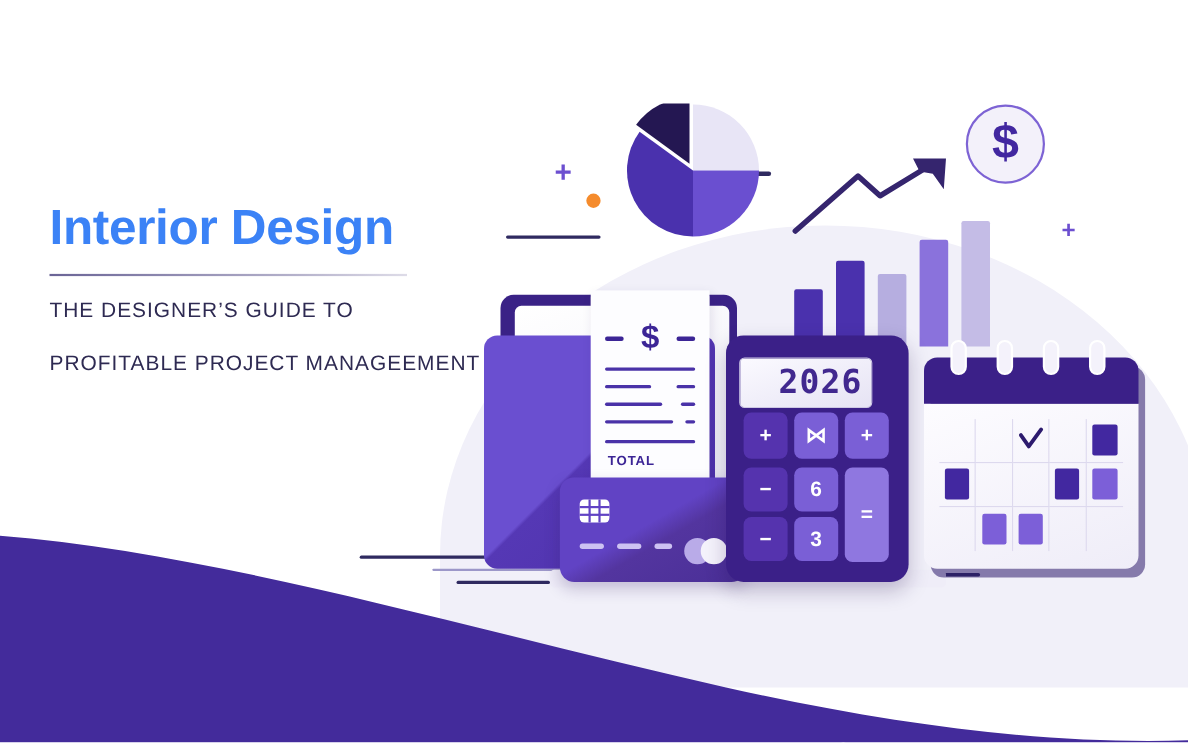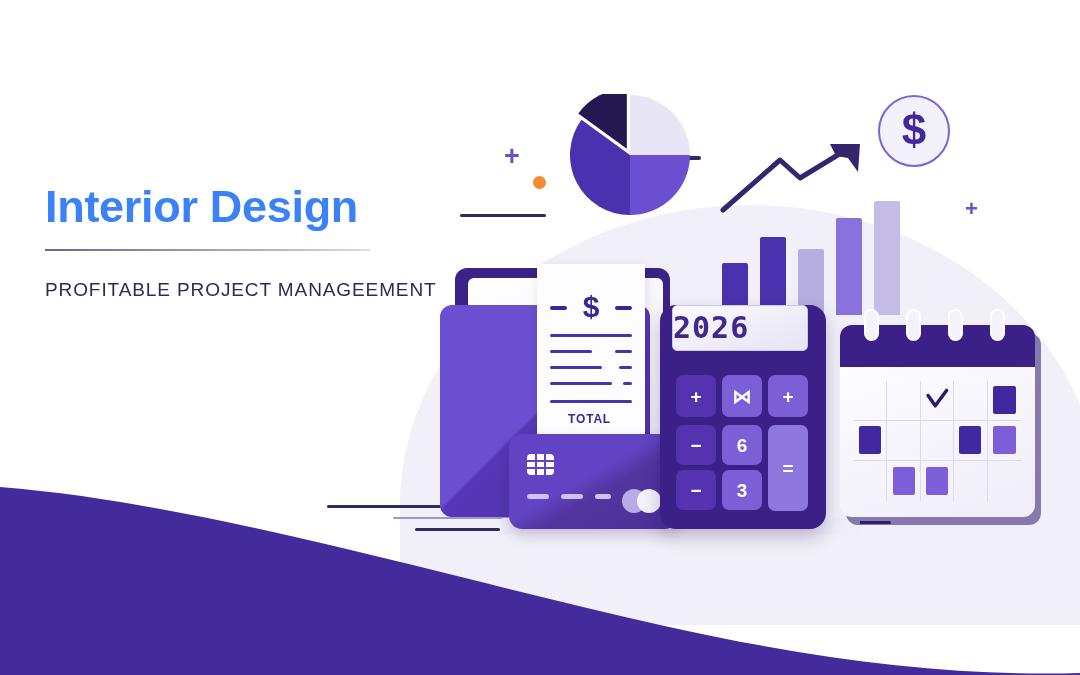--- a/index.html
+++ b/index.html
@@ -90,21 +90,21 @@
   .receipt-body {
     position:absolute; left:0; top:12px; width:108px; height:176px;
     background:#fdfdff;
     box-shadow:2px 3px 10px rgba(40,20,90,.12);
   }
   .zigzag { position:absolute; left:0; top:0; width:108px; height:14px; }
   .r-dollar { position:absolute; left:0; top:28px; width:108px; text-align:center;
     font-size:30px; font-weight:bold; color:#3c2596; line-height:1; }
   .r-dash { position:absolute; background:#3c2596; height:4px; border-radius:2px; }
   .r-line { position:absolute; background:#4a32a8; height:2.5px; border-radius:2px; }
-  .r-total { position:absolute; left:0; bottom:14px; width:84px; text-align:right;
+  .r-total { position:absolute; left:0; bottom:14px; width:84px; text-align:center;
     padding-right:10px; font-size:12px; font-weight:bold; color:#3c2596;
     letter-spacing:0.8px; }
 
   
   .card {
     position:absolute; left:509px; top:434px; width:169px; height:95px;
     background:linear-gradient(150deg,#6143c4 0%,#6143c4 46%,#53359f 58%,#4a2f97 100%);
     border-radius:13px;
     box-shadow:0 6px 14px rgba(45,22,95,.22);
   }
@@ -115,24 +115,24 @@
     border-radius:3px; }
   .mc { position:absolute; top:55px; width:24px; height:24px; border-radius:50%; }
 
   
   .calc {
     position:absolute; left:660px; top:305px; width:166px; height:224px;
     background:#3b2088; border-radius:16px;
     box-shadow:0 8px 18px rgba(35,15,80,.25);
   }
   .calc-screen {
-    position:absolute; left:12px; top:0; width:136px; height:46px;
+    position:absolute; left:12px; top:20px; width:121px; height:46px;
     background:linear-gradient(160deg,#fbfaff 0%,#e6e3f4 100%);
     border-radius:5px; border:1px solid #cdc8e4;
-    display:flex; align-items:center; 
+    display:flex; align-items:center; justify-content:flex-end;
     padding-right:8px;
   }
   .calc-screen span {
     font-family:"DejaVu Sans Mono", monospace;
     font-size:30px; font-weight:bold; color:#41288f; letter-spacing:1px;
     line-height:1;
   }
   .key { position:absolute; border-radius:7px; display:flex;
     align-items:center; justify-content:center; color:#ffffff;
     font-size:19px; font-weight:bold; line-height:1; }
@@ -174,20 +174,21 @@
   <div class="bg-blob"></div>
 
   <svg class="bg-wave-svg" viewBox="0 0 1080 220" preserveAspectRatio="none">
     <path d="M0,38 C220,60 470,150 720,210 C840,238 980,252 1080,250 L1080,220 L0,220 Z" fill="#6a4fd0"></path>
     <path d="M0,32 C200,48 430,118 660,170 C820,206 960,222 1080,218 L1080,220 L0,220 Z" fill="#432b9b"></path>
   </svg>
 
   <div class="text-col">
     <div class="title-line">Interior Design</div>
     <div class="divider"></div>
+    <div class="sub-line sub-1">THE DESIGNER’S GUIDE TO</div>
     <div class="sub-line sub-2">PROFITABLE PROJECT MANAGEEMENT</div>
   </div>
 
   <div class="plus plus-a">+</div>
   <div class="plus plus-b">+</div>
   <div class="dot-orange"></div>
   <div class="dashline dash-1"></div>
   <div class="dashline dash-2"></div>
   <div class="dashline dash-3"></div>
   <div class="dashline dash-4"></div>

